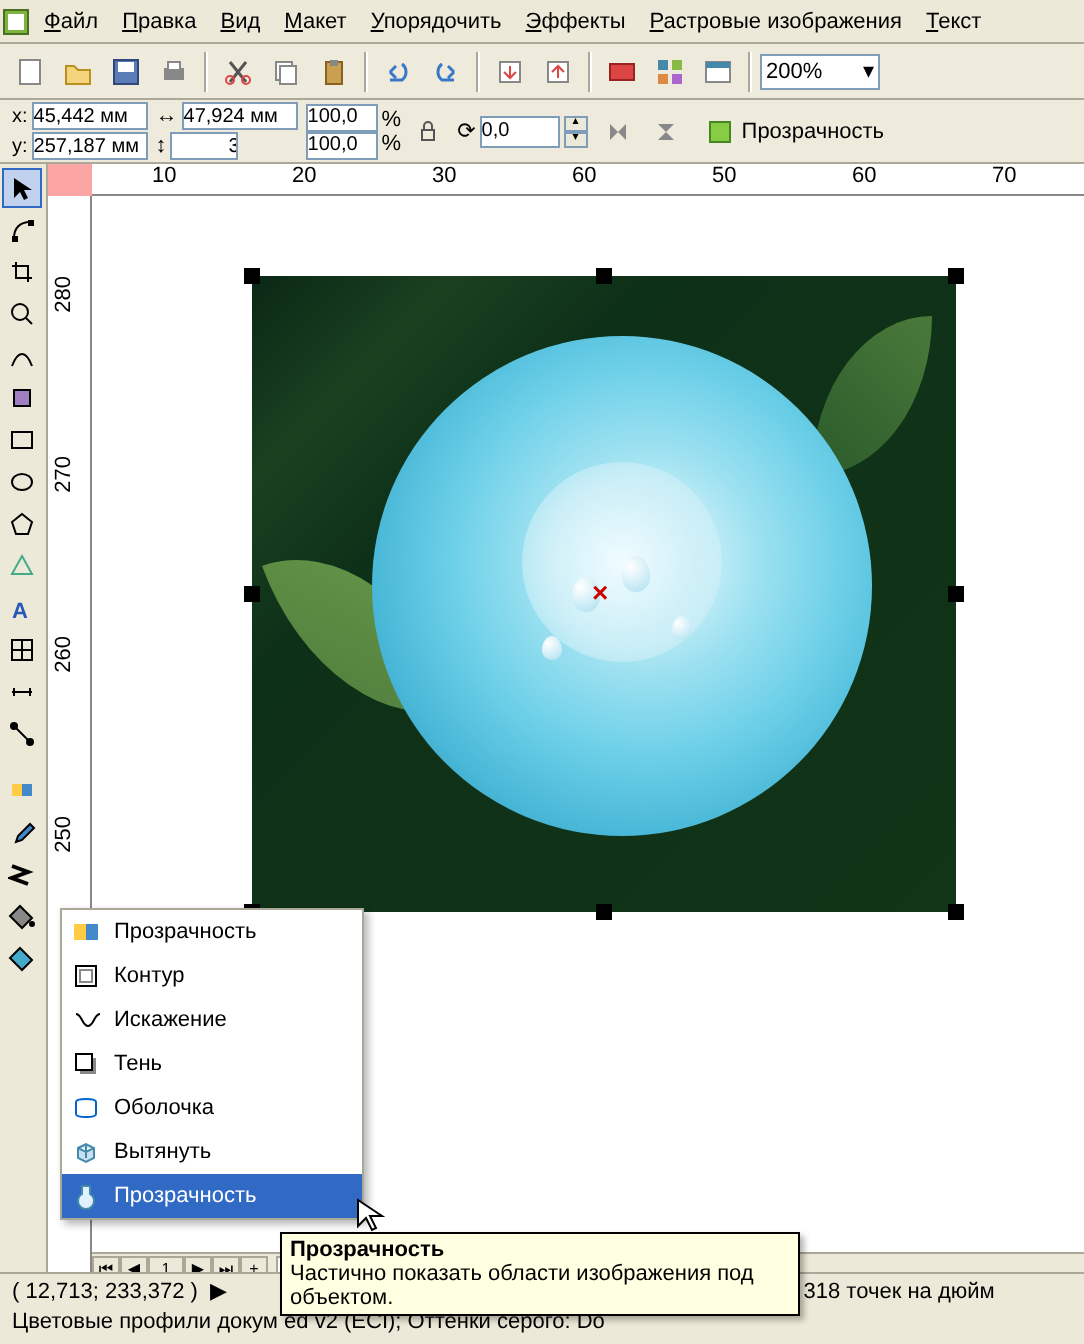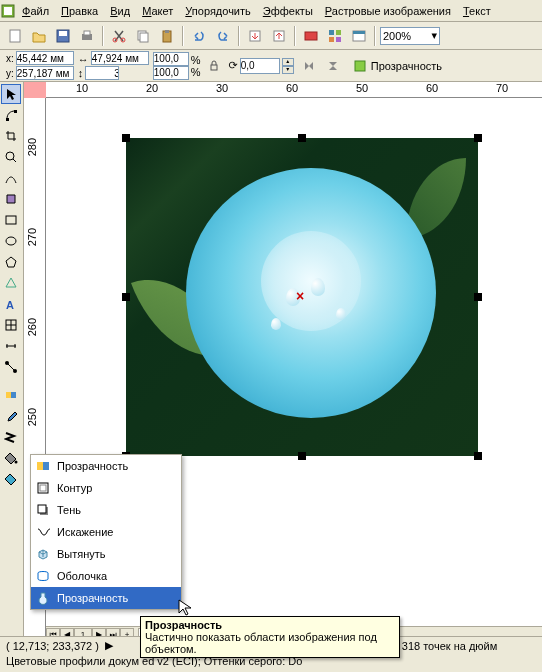--- a/index.html
+++ b/index.html
@@ -417,49 +417,49 @@
         <svg width="14" height="14">
           <rect x="2" y="2" width="10" height="10" fill="none" stroke="#000"></rect>
           <rect x="4" y="4" width="6" height="6" fill="none" stroke="#888"></rect>
         </svg>
       </span>
     <span>Контур</span>
   </div>
   <div class="ctx-item">
     <span class="ctx-ico">
         <svg width="14" height="14">
+          <path d="M2 4c3 0 3 6 6 6s3-6 6-6" fill="none" stroke="#000"></path>
+        </svg>
+      </span>
+    <span>Искажение</span>
+  </div>
+  <div class="ctx-item">
+    <span class="ctx-ico">
+        <svg width="14" height="14">
           <rect x="4" y="4" width="8" height="8" fill="#888"></rect>
           <rect x="2" y="2" width="8" height="8" fill="#fff" stroke="#000"></rect>
         </svg>
       </span>
     <span>Тень</span>
   </div>
   <div class="ctx-item">
     <span class="ctx-ico">
         <svg width="14" height="14">
-          <path d="M2 4c3 0 3 6 6 6s3-6 6-6" fill="none" stroke="#000"></path>
-        </svg>
-      </span>
-    <span>Искажение</span>
+          <path d="M2 4c0-2 10-2 10 0v6c0 2-10 2-10 0z" fill="none" stroke="#06c"></path>
+        </svg>
+      </span>
+    <span>Оболочка</span>
   </div>
   <div class="ctx-item">
     <span class="ctx-ico">
         <svg width="14" height="14">
           <path d="M3 5l4-2 4 2v5l-4 2-4-2z M7 3v7 M3 5l4 2 4-2" fill="#c8e0f0" stroke="#48a"></path>
         </svg>
       </span>
     <span>Вытянуть</span>
-  </div>
-  <div class="ctx-item">
-    <span class="ctx-ico">
-        <svg width="14" height="14">
-          <path d="M2 4c0-2 10-2 10 0v6c0 2-10 2-10 0z" fill="none" stroke="#06c"></path>
-        </svg>
-      </span>
-    <span>Оболочка</span>
   </div>
   <div class="ctx-item hov">
     <span class="ctx-ico">
         <svg width="14" height="14">
           <path d="M5 2h4v4a4 4 0 1 1-4 0z" fill="#e0f0ff" stroke="#48a"></path>
         </svg>
       </span>
     <span>Прозрачность</span>
   </div>
 </div>

